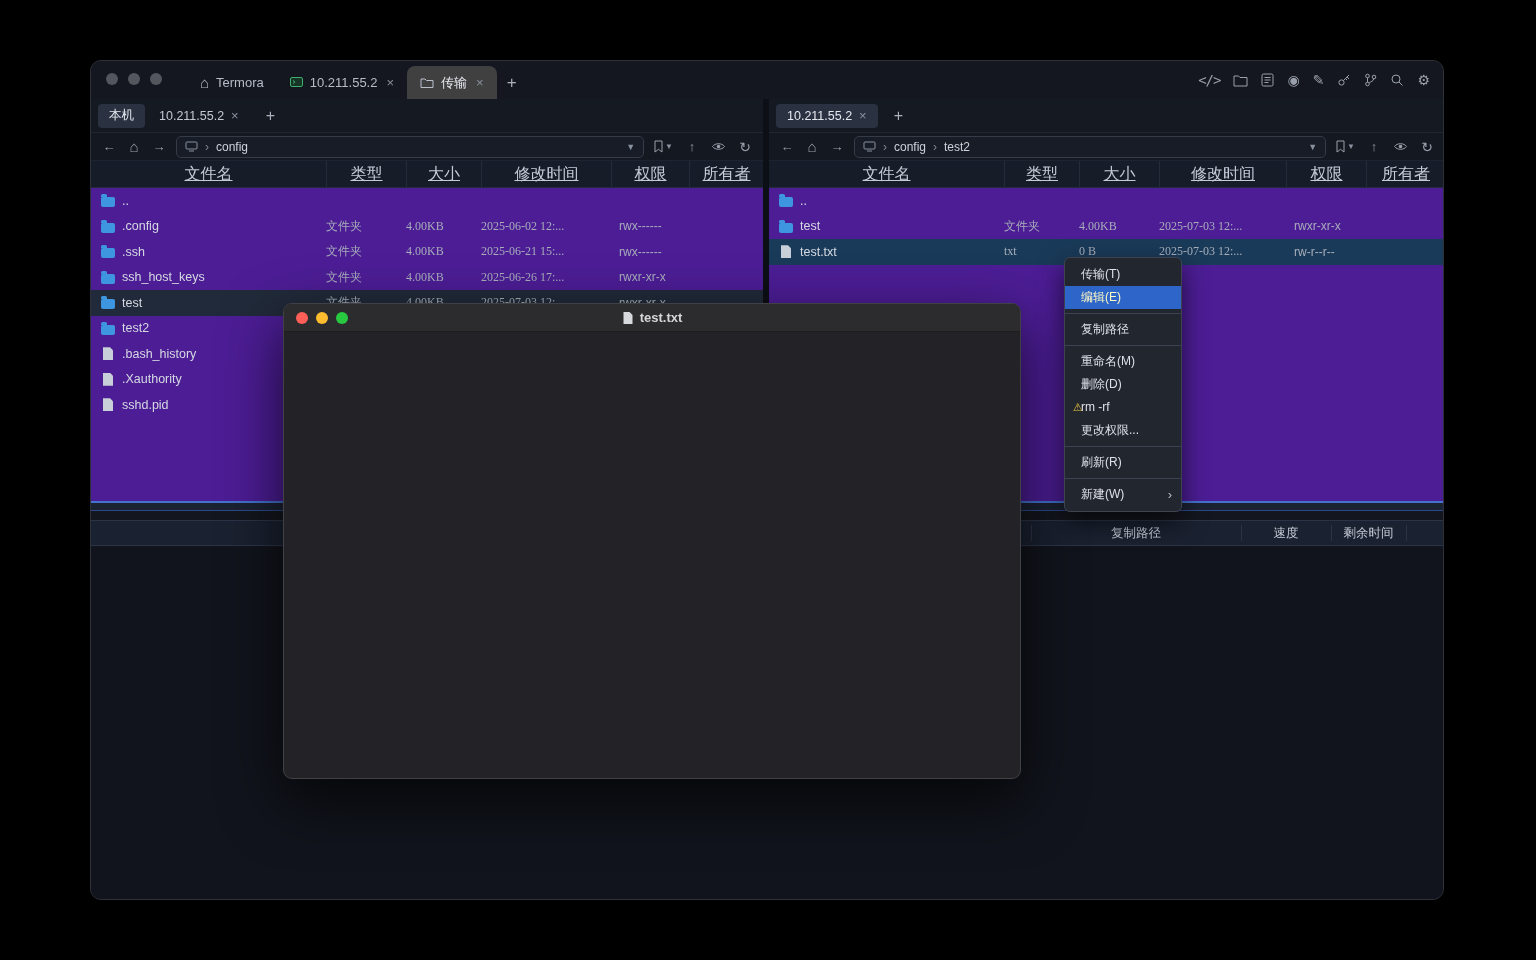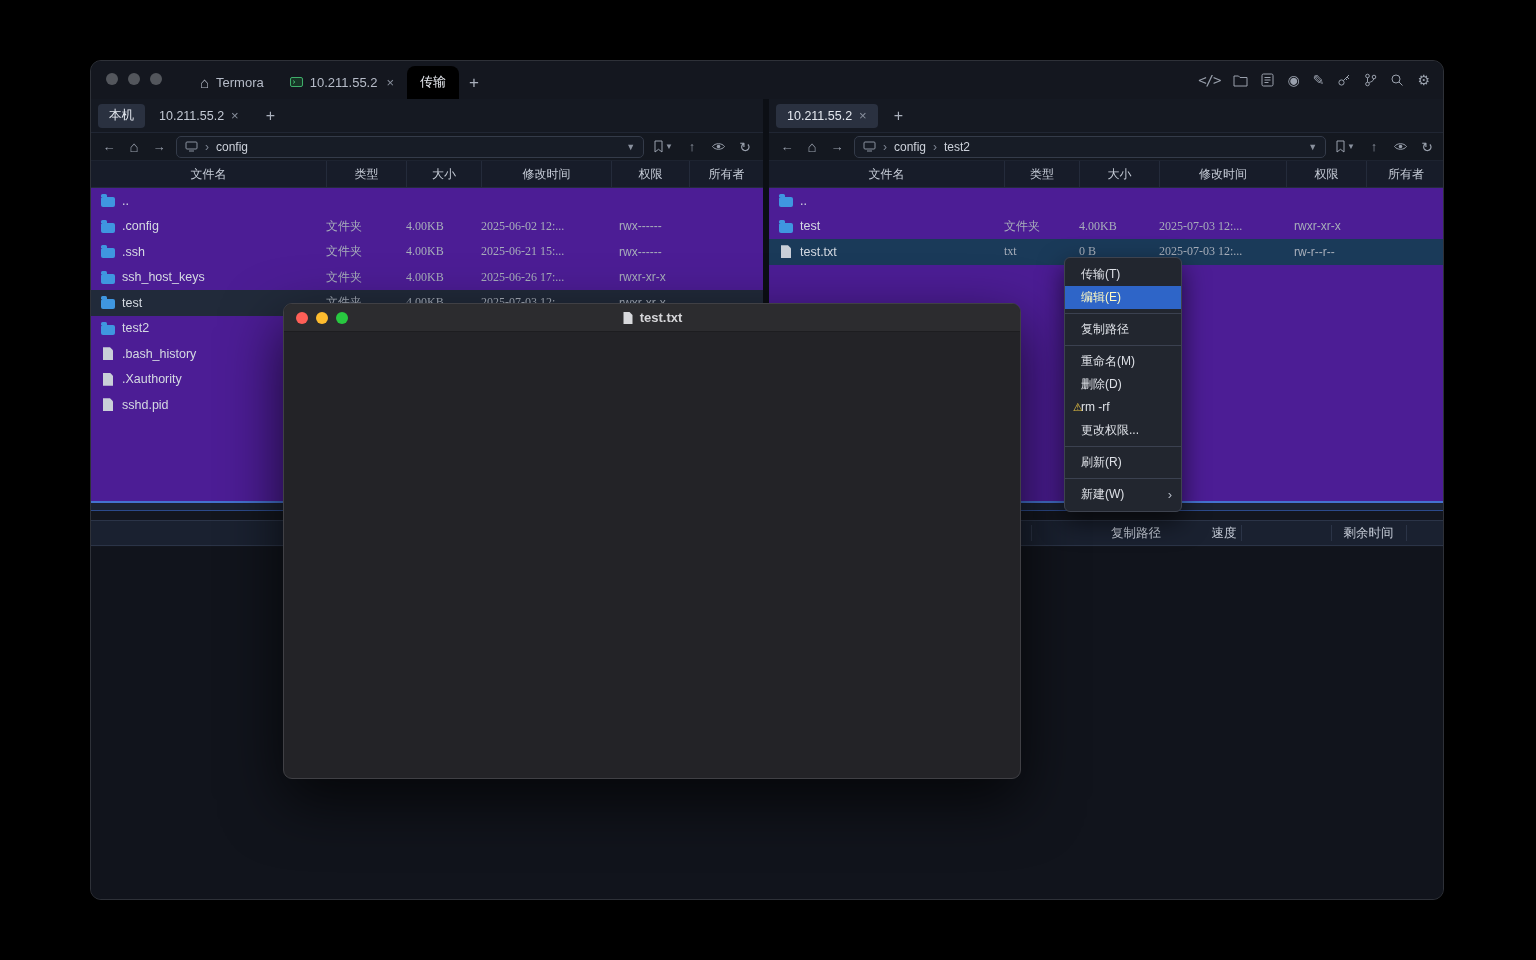--- a/index.html
+++ b/index.html
@@ -11,21 +11,21 @@
          background:#13161e; border:1px solid #2e3138; border-radius:11px;
          box-shadow:0 14px 50px rgba(0,0,0,.75); overflow:hidden; color:#c5cad4; }
 
   
   .titlebar { position:absolute; left:0; top:0; right:0; height:38px; background:#14171f; }
   .traffic { position:absolute; left:15px; top:12px; display:flex; gap:10px; }
   .tl-dot { width:12px; height:12px; border-radius:50%; background:#53565c; }
   .tabstrip { position:absolute; left:96px; bottom:0; display:flex; align-items:flex-end; height:38px; }
   .tb-tab { height:33px; display:flex; align-items:center; gap:7px; padding:0 13px;
             font-size:13px; color:#b6bcc8; border-radius:8px 8px 0 0; white-space:nowrap; }
-  .tb-tab.active { background:#000000; color:#e8ebf1;flex-direction:column; }
+  .tb-tab.active { background:#404040; color:#e8ebf1; }
   .tb-tab .x { color:#8a919e; font-size:13px; margin-left:2px; }
   .tb-plus { height:33px; display:flex; align-items:center; padding:0 10px; color:#aab0bc; font-size:17px; }
   .tb-icons { position:absolute; right:13px; top:0; height:38px; display:flex; align-items:center; gap:13px; color:#9aa1ad; }
   .tb-icons .gl { font-size:14px; line-height:1; }
   .code-gl { font-size:11px; letter-spacing:-1px; font-family:"DejaVu Sans Mono",monospace; }
 
   
   .pane { position:absolute; top:38px; height:402px; background:#4c1d95; overflow:hidden; }
   .pane.left { left:0; width:672px; }
   .pane.right { left:678px; width:676px; }
@@ -43,21 +43,21 @@
                display:flex; align-items:center; gap:7px; padding:0 8px; font-size:12px; color:#ccd1da; min-width:0; }
   .crumb-sep { color:#7d8593; font-size:12px; }
   .crumb-caret { margin-left:auto; color:#8a919e; font-size:9px; }
   .pb-tools { display:flex; align-items:center; gap:11px; flex:none; color:#9aa1ad; }
   .bk-caret { font-size:8px; color:#8a919e; margin-left:1px; }
 
   
   .thead { display:grid; height:27px; background:#171c29; border-bottom:1px solid #242b3b; }
   .cols-left  { grid-template-columns:235px 80px 75px 130px 78px 74px; }
   .cols-right { grid-template-columns:235px 75px 80px 127px 80px 79px; }
-  .th { display:flex; align-items:center; justify-content:center; font-size:12px; color:#c6ccd7; border-left:1px solid #242b3b; }
+  .th { display:flex; align-items:center; justify-content:center; font-size:16px; color:#c6ccd7; border-left:1px solid #242b3b;text-decoration:underline; }
   .th:first-child { border-left:none; }
   .file-row { display:grid; height:25.5px; align-items:center; font-size:12px; color:#a7aeba; }
   .pane.left  .file-row.selected { background:#212a3a; }
   .pane.right .file-row.selected { background:#1a3a59; }
   .name-cell { display:flex; align-items:center; gap:7px; padding-left:10px; color:#d5dae2; font-size:12.5px; white-space:nowrap; overflow:hidden; }
   .td { white-space:nowrap; overflow:hidden; }
   .c-type,.c-size,.c-modified { text-align:left;font-family:Liberation Serif, serif; }
   .c-perms { padding-left:8px; }
   .ic-folder { width:14px; height:10px; background:#3f96e0; border-radius:1.5px 2px 2px 2px; position:relative; flex:none; margin-top:3px; }
   .ic-folder::before { content:""; position:absolute; left:0; top:-3px; width:6px; height:3px; background:#3f96e0; border-radius:1.5px 1.5px 0 0; }
@@ -391,21 +391,21 @@
             <div class="td c-modified">2025-07-03 12:...</div>
             <div class="td c-perms">rw-r--r--</div>
             <div class="td c-owner"></div>
           </div>
         </div>
     </div>
 
     <div class="splitter"></div>
     <div class="xfer-head">
       <div class="xfer-col" style="left:940px;width:210px;">复制路径</div>
-      <div class="xfer-col" style="left:1088px;width:90px;">速度</div>
+      <div class="xfer-col" style="left:1150px;width:90px;">速度</div>
       <div class="xfer-col" style="left:1240px;width:75px;">剩余时间</div>
       <div class="xfer-div" style="left:325px;"></div>
       <div class="xfer-div" style="left:940px;"></div>
       <div class="xfer-div" style="left:1150px;"></div>
       <div class="xfer-div" style="left:1240px;"></div>
       <div class="xfer-div" style="left:1315px;"></div>
     </div>
     <div class="xfer-body"></div>
 
     <div class="cmenu" id="cmenu">

